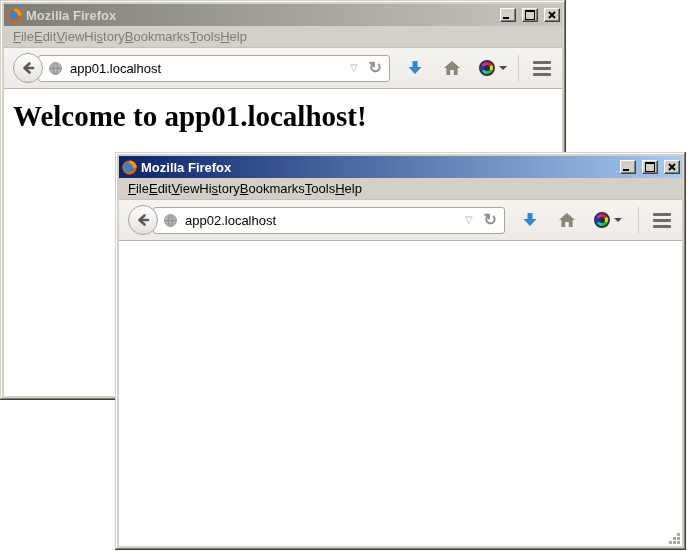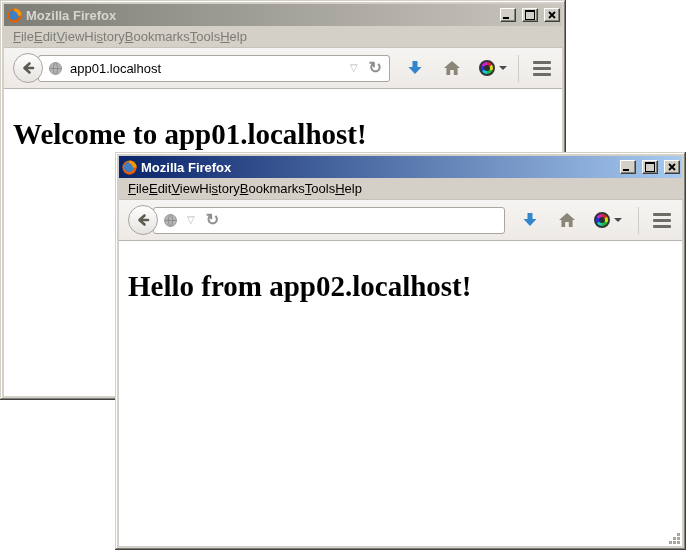--- a/index.html
+++ b/index.html
@@ -99,21 +99,21 @@
   .right-group{margin-left:auto;display:flex;align-items:center;}
   .separator{width:1px;height:27px;background:#cfccc5;margin-right:12px;}
   .hamburger{display:flex;flex-direction:column;gap:3px;padding:2px 2px;}
   .hamburger span{width:18px;height:3px;background:#6f6c65;border-radius:1px;display:block;}
 
   
   .content{flex:1;background:#ffffff;position:relative;overflow:hidden;}
   .page-heading{
     font-family:"Liberation Serif", serif;
     font-size:29px;font-weight:bold;color:#000;
-    margin:29px 0 0 9px;white-space:nowrap;
+    margin:11px 0 0 9px;white-space:nowrap;
   }
 
   
   .grip{position:absolute;right:1px;bottom:1px;width:13px;height:13px;}
   .grip i{position:absolute;width:3px;height:3px;background:#aba69c;box-shadow:1px 1px 0 #fff;}
   .grip i:nth-child(1){left:9px;top:1px;}
   .grip i:nth-child(2){left:5px;top:5px;}
   .grip i:nth-child(3){left:9px;top:5px;}
   .grip i:nth-child(4){left:1px;top:9px;}
   .grip i:nth-child(5){left:5px;top:9px;}
@@ -236,20 +236,21 @@
         <path d="M9.5 3.5 L4.5 8 L9.5 12.5" fill="none" stroke="#5e5a52" stroke-width="2.6" stroke-linecap="round" stroke-linejoin="round"></path>
         <path d="M5 8 H13" stroke="#5e5a52" stroke-width="2.6" stroke-linecap="round"></path>
       </svg>
     </div>
     <div class="urlbar">
       <svg width="15" height="15" viewBox="0 0 16 16">
         <circle cx="8" cy="8" r="6.4" fill="#b5b5b5"></circle>
         <path d="M1.6 8 h12.8 M8 1.6 c-3 2.6 -3 10.2 0 12.8 M8 1.6 c3 2.6 3 10.2 0 12.8" stroke="#8c8c8c" fill="none" stroke-width="1"></path>
         <circle cx="8" cy="8" r="6.4" fill="none" stroke="#979797" stroke-width="1"></circle>
       </svg>
+      <span class="url-text">app02.localhost</span>
       <span class="url-drop"></span>
       <span class="reload"></span>
     </div>
     <div class="tbtn dl-btn">
       <svg width="18" height="18" viewBox="0 0 18 18">
         <path d="M6.5 2 H11.5 V8 H15.5 L9 15 L2.5 8 H6.5 Z" fill="#3385cc"></path>
       </svg>
     </div>
     <div class="tbtn home-btn">
       <svg width="18" height="16" viewBox="0 0 18 16">
@@ -264,21 +265,20 @@
       <span class="separator"></span>
       <div class="hamburger">
         <span></span>
           <span></span>
           <span></span>
       </div>
     </div>
   </div>
 
   <div class="content">
-    <h1 class="page-heading">Hello from app02.localhost!</h1>
     <div class="grip">
       <i></i>
         <i></i>
         <i></i>
         <i></i>
         <i></i>
         <i></i>
     </div>
   </div>
 </div>

